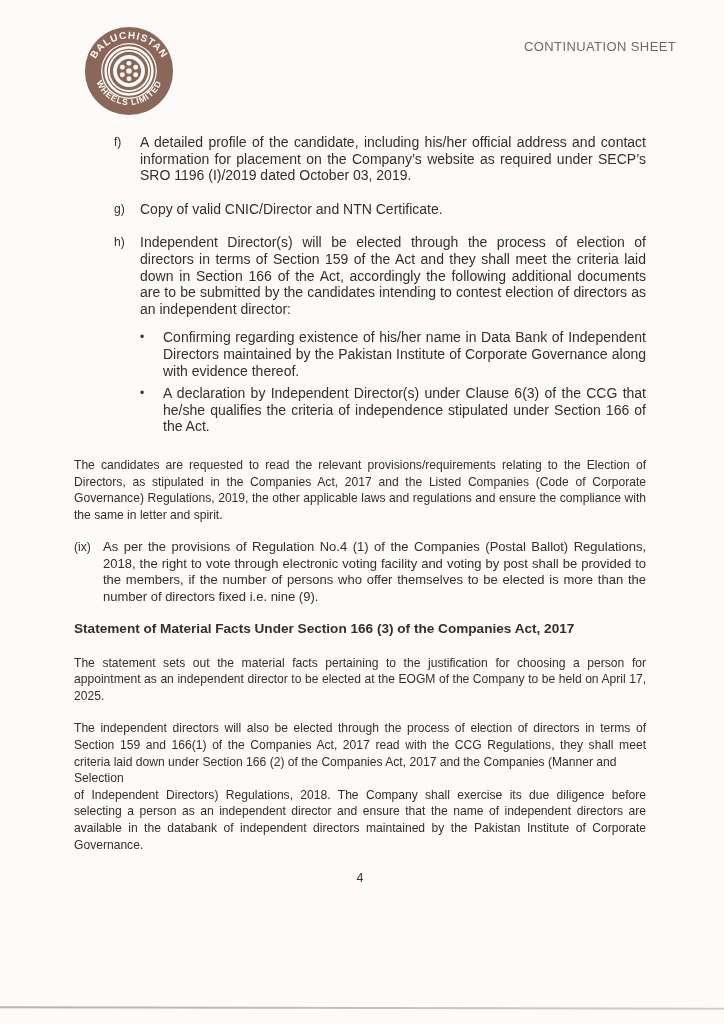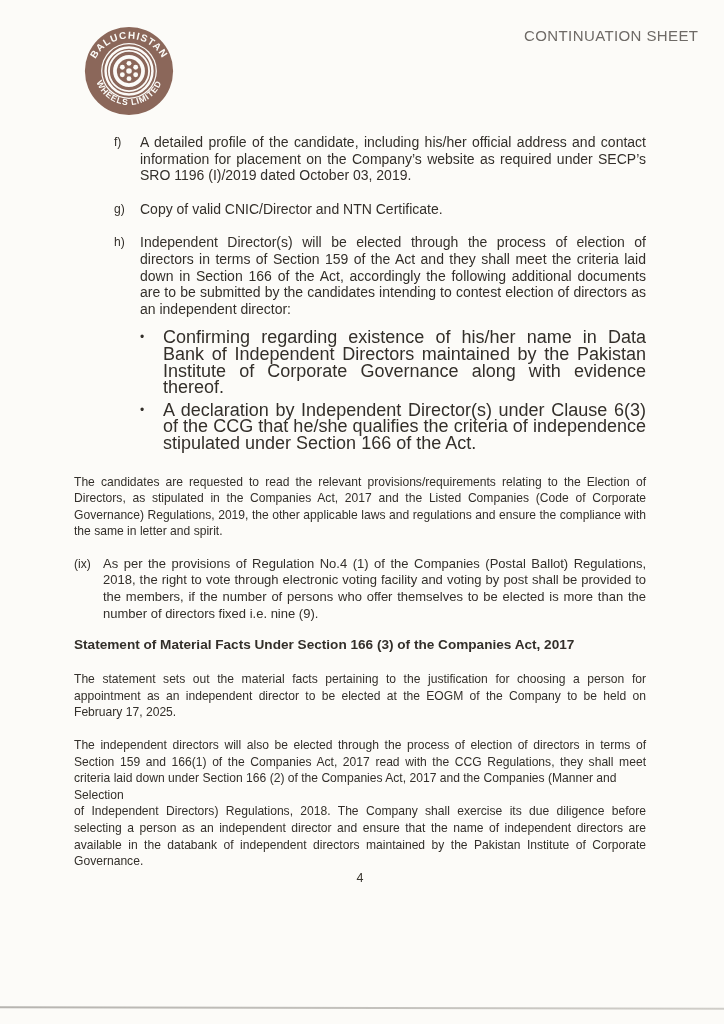--- a/index.html
+++ b/index.html
@@ -8,36 +8,36 @@
     width:724px; height:1024px;
     margin:0 auto;
     background:#fcfbf8;
     font-family:"Liberation Sans","DejaVu Sans",sans-serif;
     color:#332f2a;
     overflow:hidden;
   }
   .header { position:absolute; top:0; left:0; width:724px; height:136px; }
   .logo { position:absolute; left:84px; top:26px; width:90px; height:90px; }
   .continuation {
-    position:absolute; left:524px; top:27px;
-    font-size:15px; letter-spacing:0.4px; color:#6e6a66;text-align:center;
+    position:absolute; left:524px; top:39px;
+    font-size:13px; letter-spacing:0.4px; color:#6e6a66;text-align:center;
   }
   .content { position:absolute; left:74px; top:134px; width:572px; }
   .block {
     font-size:12.1px; line-height:16.6px;
     text-align:justify; margin:0 0 16px 0;
   }
   .li { display:flex; margin:0 0 17px 40px; }
   .li .li-label { flex:0 0 26px; font-size:12.1px; line-height:16.6px; }
   .li .li-text { flex:1; font-size:14px; line-height:16.6px; text-align:justify; }
   .li.tight { margin-bottom:12px; }
   .bullets { margin:0 0 22px 66px; }
   .bullet { display:flex; }
   .bullet .b-marker { flex:0 0 23px; font-size:12.1px; line-height:16.6px; }
-  .bullet .b-text { flex:1; font-size:18px; line-height:16.6px; text-align:justify; }
+  .bullet .b-text { flex:1; font-size:14px; line-height:16.6px; text-align:justify; }
   .ix { display:flex; margin:0 0 14px 0; }
   .ix .ix-label { flex:0 0 29px; font-size:12.1px; line-height:16.6px; }
   .ix .ix-text { flex:1; font-size:13px; line-height:16.6px; text-align:justify; }
   .heading {
     font-size:13.6px; font-weight:bold; line-height:18px;
     text-underline-offset:3px;
     margin:0 0 17px 0;
   }
   .para-group { margin:0 0 14px 0; }
   .seg { font-size:12.1px; line-height:16.6px; text-align:justify; }
@@ -126,21 +126,21 @@
 
     <p class="block">The candidates are requested to read the relevant provisions/requirements relating to the Election of Directors, as stipulated in the Companies Act, 2017 and the Listed Companies (Code of Corporate Governance) Regulations, 2019, the other applicable laws and regulations and ensure the compliance with the same in letter and spirit.</p>
 
     <div class="ix">
       <span class="ix-label">(ix)</span>
       <div class="ix-text">As per the provisions of Regulation No.4 (1) of the Companies (Postal Ballot) Regulations, 2018, the right to vote through electronic voting facility and voting by post shall be provided to the members, if the number of persons who offer themselves to be elected is more than the number of directors fixed i.e. nine (9).</div>
     </div>
 
     <h2 class="heading">Statement of Material Facts Under Section 166 (3) of the Companies Act, 2017</h2>
 
-    <p class="block">The statement sets out the material facts pertaining to the justification for choosing a person for appointment as an independent director to be elected at the EOGM of the Company to be held on February 17, 2025.</p>
+    <p class="block">The statement sets out the material facts pertaining to the justification for choosing a person for appointment as an independent director to be elected at the EOGM of the Company to be held on April 17, 2025.</p>
 
     <div class="para-group">
       <div class="seg">The independent directors will also be elected through the process of election of directors in terms of Section 159 and 166(1) of the Companies Act, 2017 read with the CCG Regulations, they shall meet criteria laid down under Section 166 (2) of the Companies Act, 2017 and the Companies (Manner and</div>
       <div class="seg plain">Selection</div>
       <div class="seg">of Independent Directors) Regulations, 2018. The Company shall exercise its due diligence before selecting a person as an independent director and ensure that the name of independent directors are available in the databank of independent directors maintained by the Pakistan Institute of Corporate Governance.</div>
     </div>
 
   </div>
 
   <div class="page-number">4</div>

